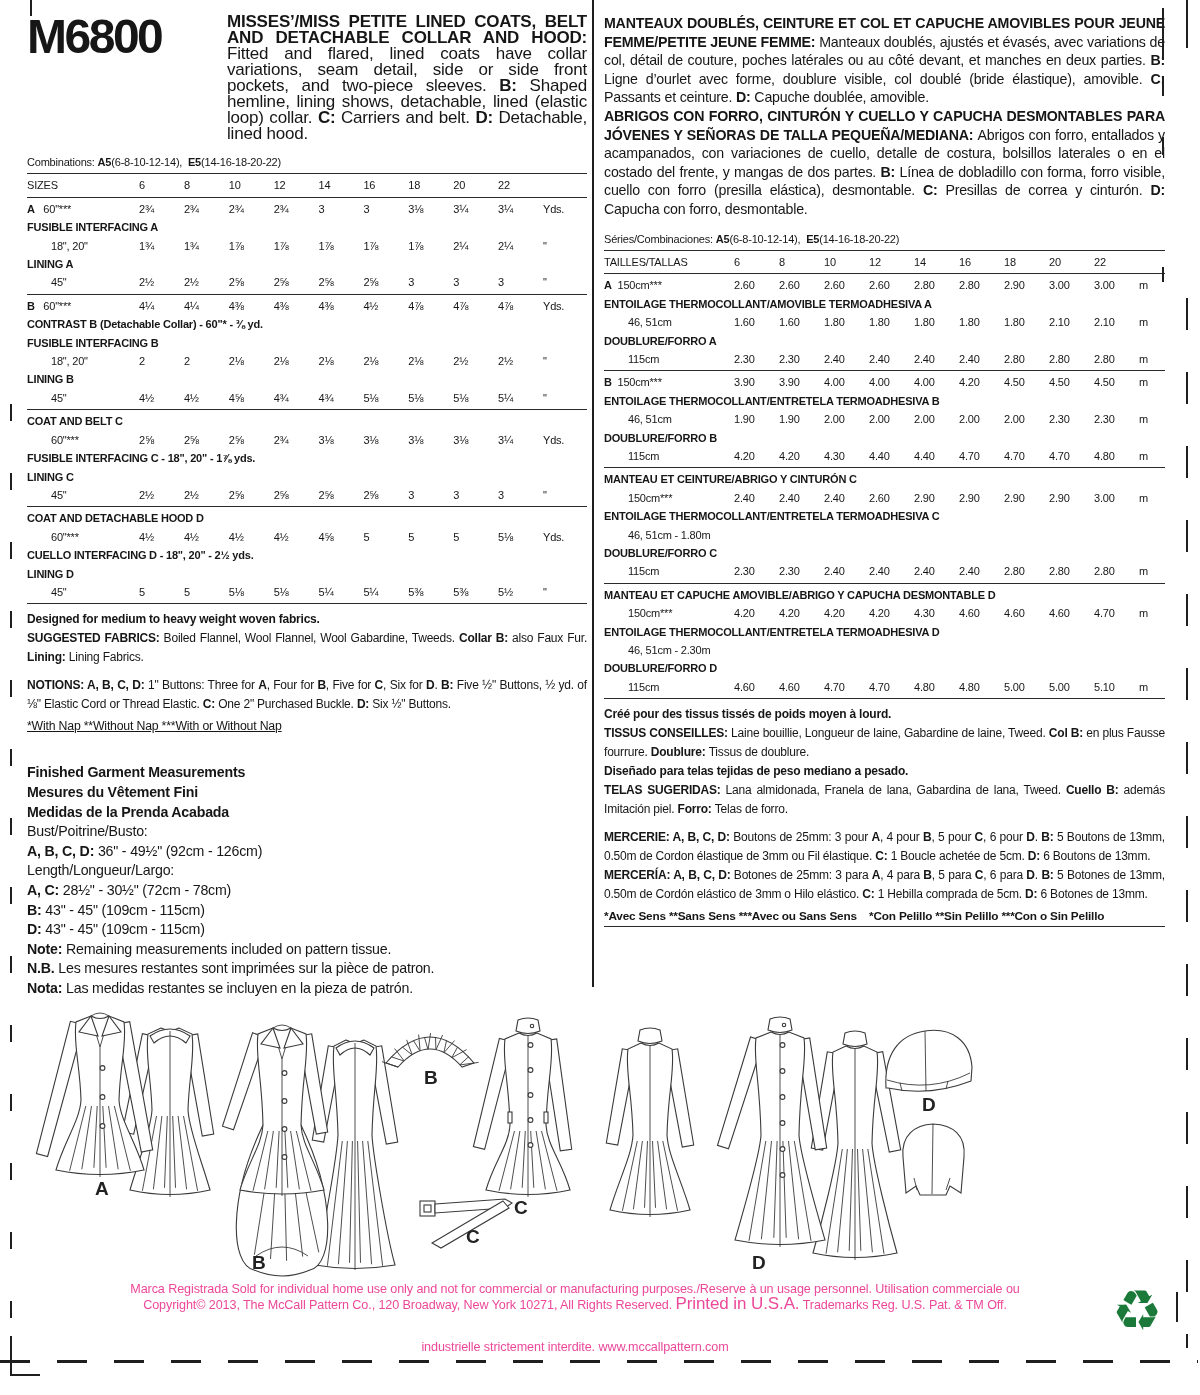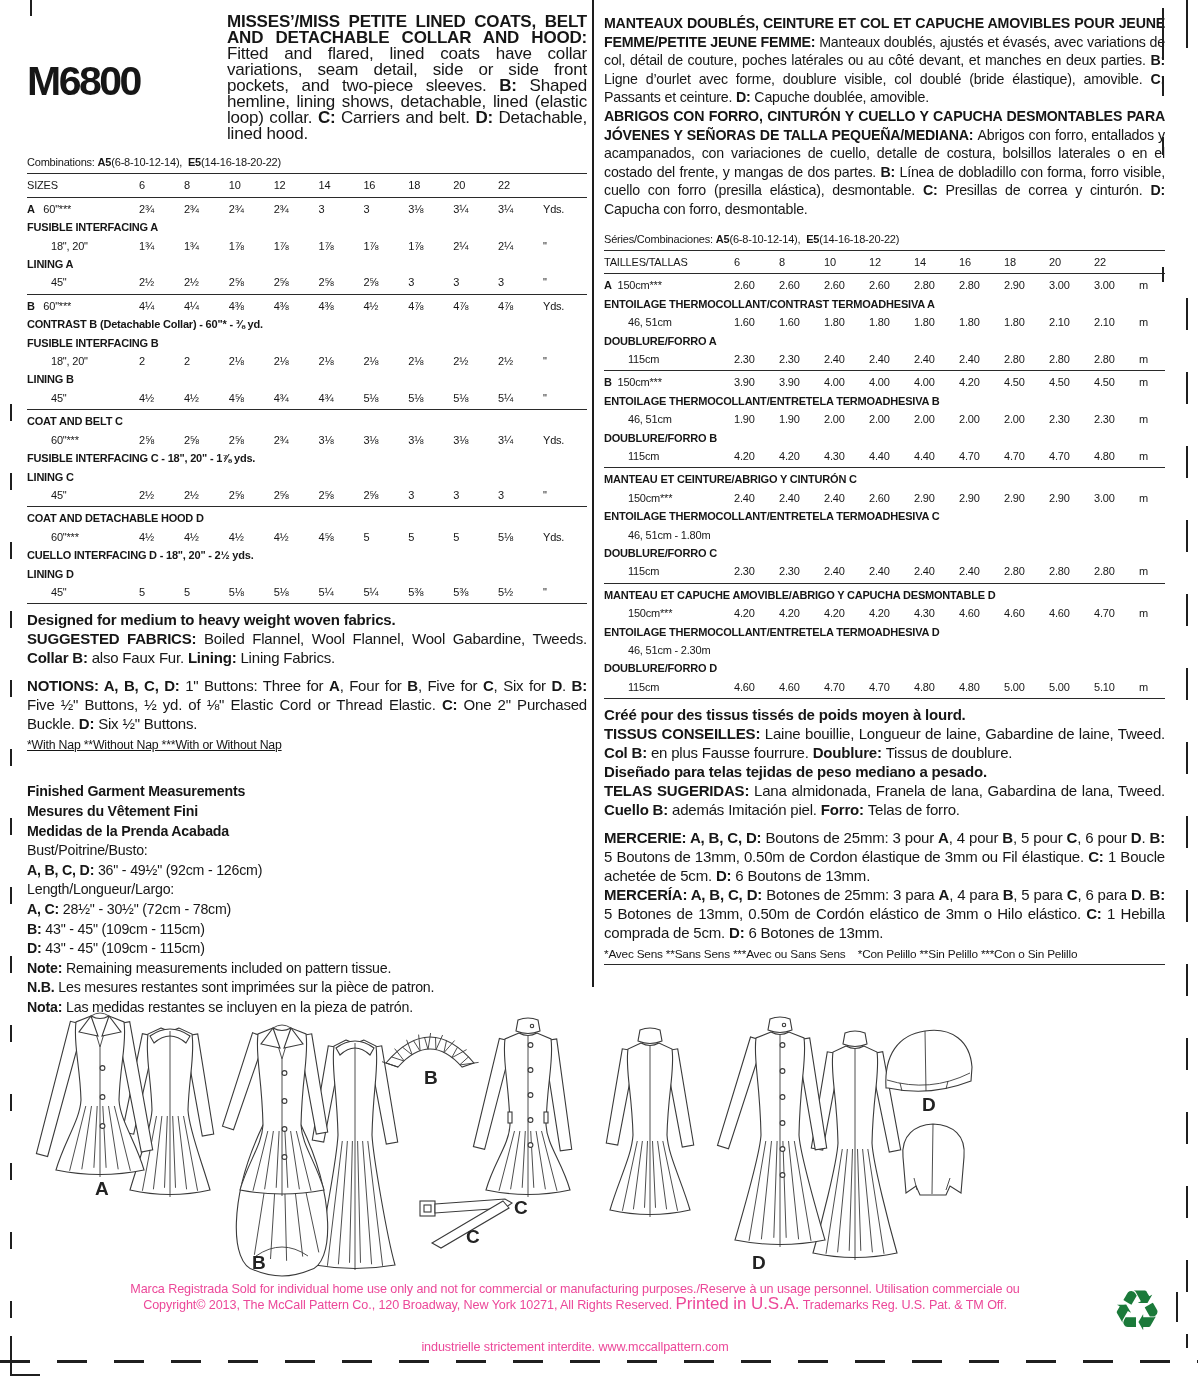--- a/index.html
+++ b/index.html
@@ -8,42 +8,42 @@
        font-family:"Liberation Sans","DejaVu Sans",sans-serif;color:#161616;
        -webkit-font-smoothing:antialiased;}
   .b{font-weight:700;}
   
   .col{position:absolute;top:14px;}
   .col-left{left:27px;width:560px;}
   .col-right{left:604px;width:561px;}
   .divider{position:absolute;left:592px;top:0;width:1.7px;height:987px;background:#1d1d1d;}
   
   .hdr{display:flex;align-items:flex-start;}
-  .m-num{font-weight:700;font-size:41px;letter-spacing:-2.5px;line-height:0.95;width:168px;flex:0 0 auto;margin-top:48px;}
+  .m-num{font-weight:700;font-size:48px;letter-spacing:-2.5px;line-height:0.95;width:168px;flex:0 0 auto;}
   .desc{flex:1;text-align:justify;font-size:17px;line-height:16px;letter-spacing:-0.2px;margin-left:32px;}
   .desc-right{text-align:justify;font-size:14.2px;line-height:18.6px;letter-spacing:-0.2px;}
   
   .tbl{font-size:11px;letter-spacing:-0.2px;margin-top:11px;}
   .trow{display:grid;grid-template-columns:112px repeat(9,1fr) 44px;line-height:18.4px;}
   .col-right .trow{grid-template-columns:130px repeat(9,1fr) 26px;}
   .tlabel{white-space:pre;}
   .tsec{font-weight:700;line-height:18.4px;white-space:nowrap;}
   .tsec.reg{font-weight:400;}
   .indent{padding-left:24px;}
   .trule{border-top:1.6px solid #2a2a2a;margin:2px 0 2px 0;}
   .tfree{line-height:18.4px;white-space:pre-wrap;}
   .tval{white-space:nowrap;}
   
-  .blk{font-size:15px;line-height:19px;letter-spacing:-0.2px;}
+  .blk{font-size:12px;line-height:19px;letter-spacing:-0.2px;}
   .just{text-align:justify;}
   .mt6{margin-top:6px;} .mt9{margin-top:9px;} .mt3{margin-top:3px;}
   .small{font-size:12.3px;text-decoration:underline;}
   .meas{margin-top:27px;font-size:14.2px;line-height:19.6px;letter-spacing:-0.2px;}
   .meas .tline{white-space:pre-wrap;}
-  .sensnote{font-size:11.8px;font-weight:400;white-space:pre-wrap;margin-top:5px;letter-spacing:-0.2px;}
+  .sensnote{font-size:11.8px;font-weight:700;white-space:pre-wrap;margin-top:5px;letter-spacing:-0.2px;}
   .endrule{border-top:1.5px solid #2a2a2a;margin-top:3px;}
   
   .art{position:absolute;left:0;top:985px;width:1200px;height:345px;}
   
   .f-line{position:absolute;left:0;width:1150px;text-align:center;font-size:12.6px;letter-spacing:-0.1px;color:#ec4899;}
   .f1{top:1294px;} .f2{top:1282px;} .f3{top:1340px;}
   .printed{font-size:17px;}
   .recycle{position:absolute;left:1112px;top:1282px;width:58px;height:58px;font-size:56px;line-height:58px;
            font-family:"DejaVu Sans",sans-serif;}
   
@@ -277,21 +277,21 @@
         <span class="tval">2.60</span>
         <span class="tval">2.60</span>
         <span class="tval">2.60</span>
         <span class="tval">2.80</span>
         <span class="tval">2.80</span>
         <span class="tval">2.90</span>
         <span class="tval">3.00</span>
         <span class="tval">3.00</span>
         <span class="tunit">m</span>
       </div>
-      <div class="tsec"><span class="b">ENTOILAGE THERMOCOLLANT/CONTRAST TERMOADHESIVA A</span></div>
+      <div class="tsec"><span class="b">ENTOILAGE THERMOCOLLANT/AMOVIBLE TERMOADHESIVA A</span></div>
       <div class="trow">
         <span class="tlabel indent"><span>46, 51cm</span></span>
         <span class="tval">1.60</span>
         <span class="tval">1.60</span>
         <span class="tval">1.80</span>
         <span class="tval">1.80</span>
         <span class="tval">1.80</span>
         <span class="tval">1.80</span>
         <span class="tval">1.80</span>
         <span class="tval">2.10</span>

